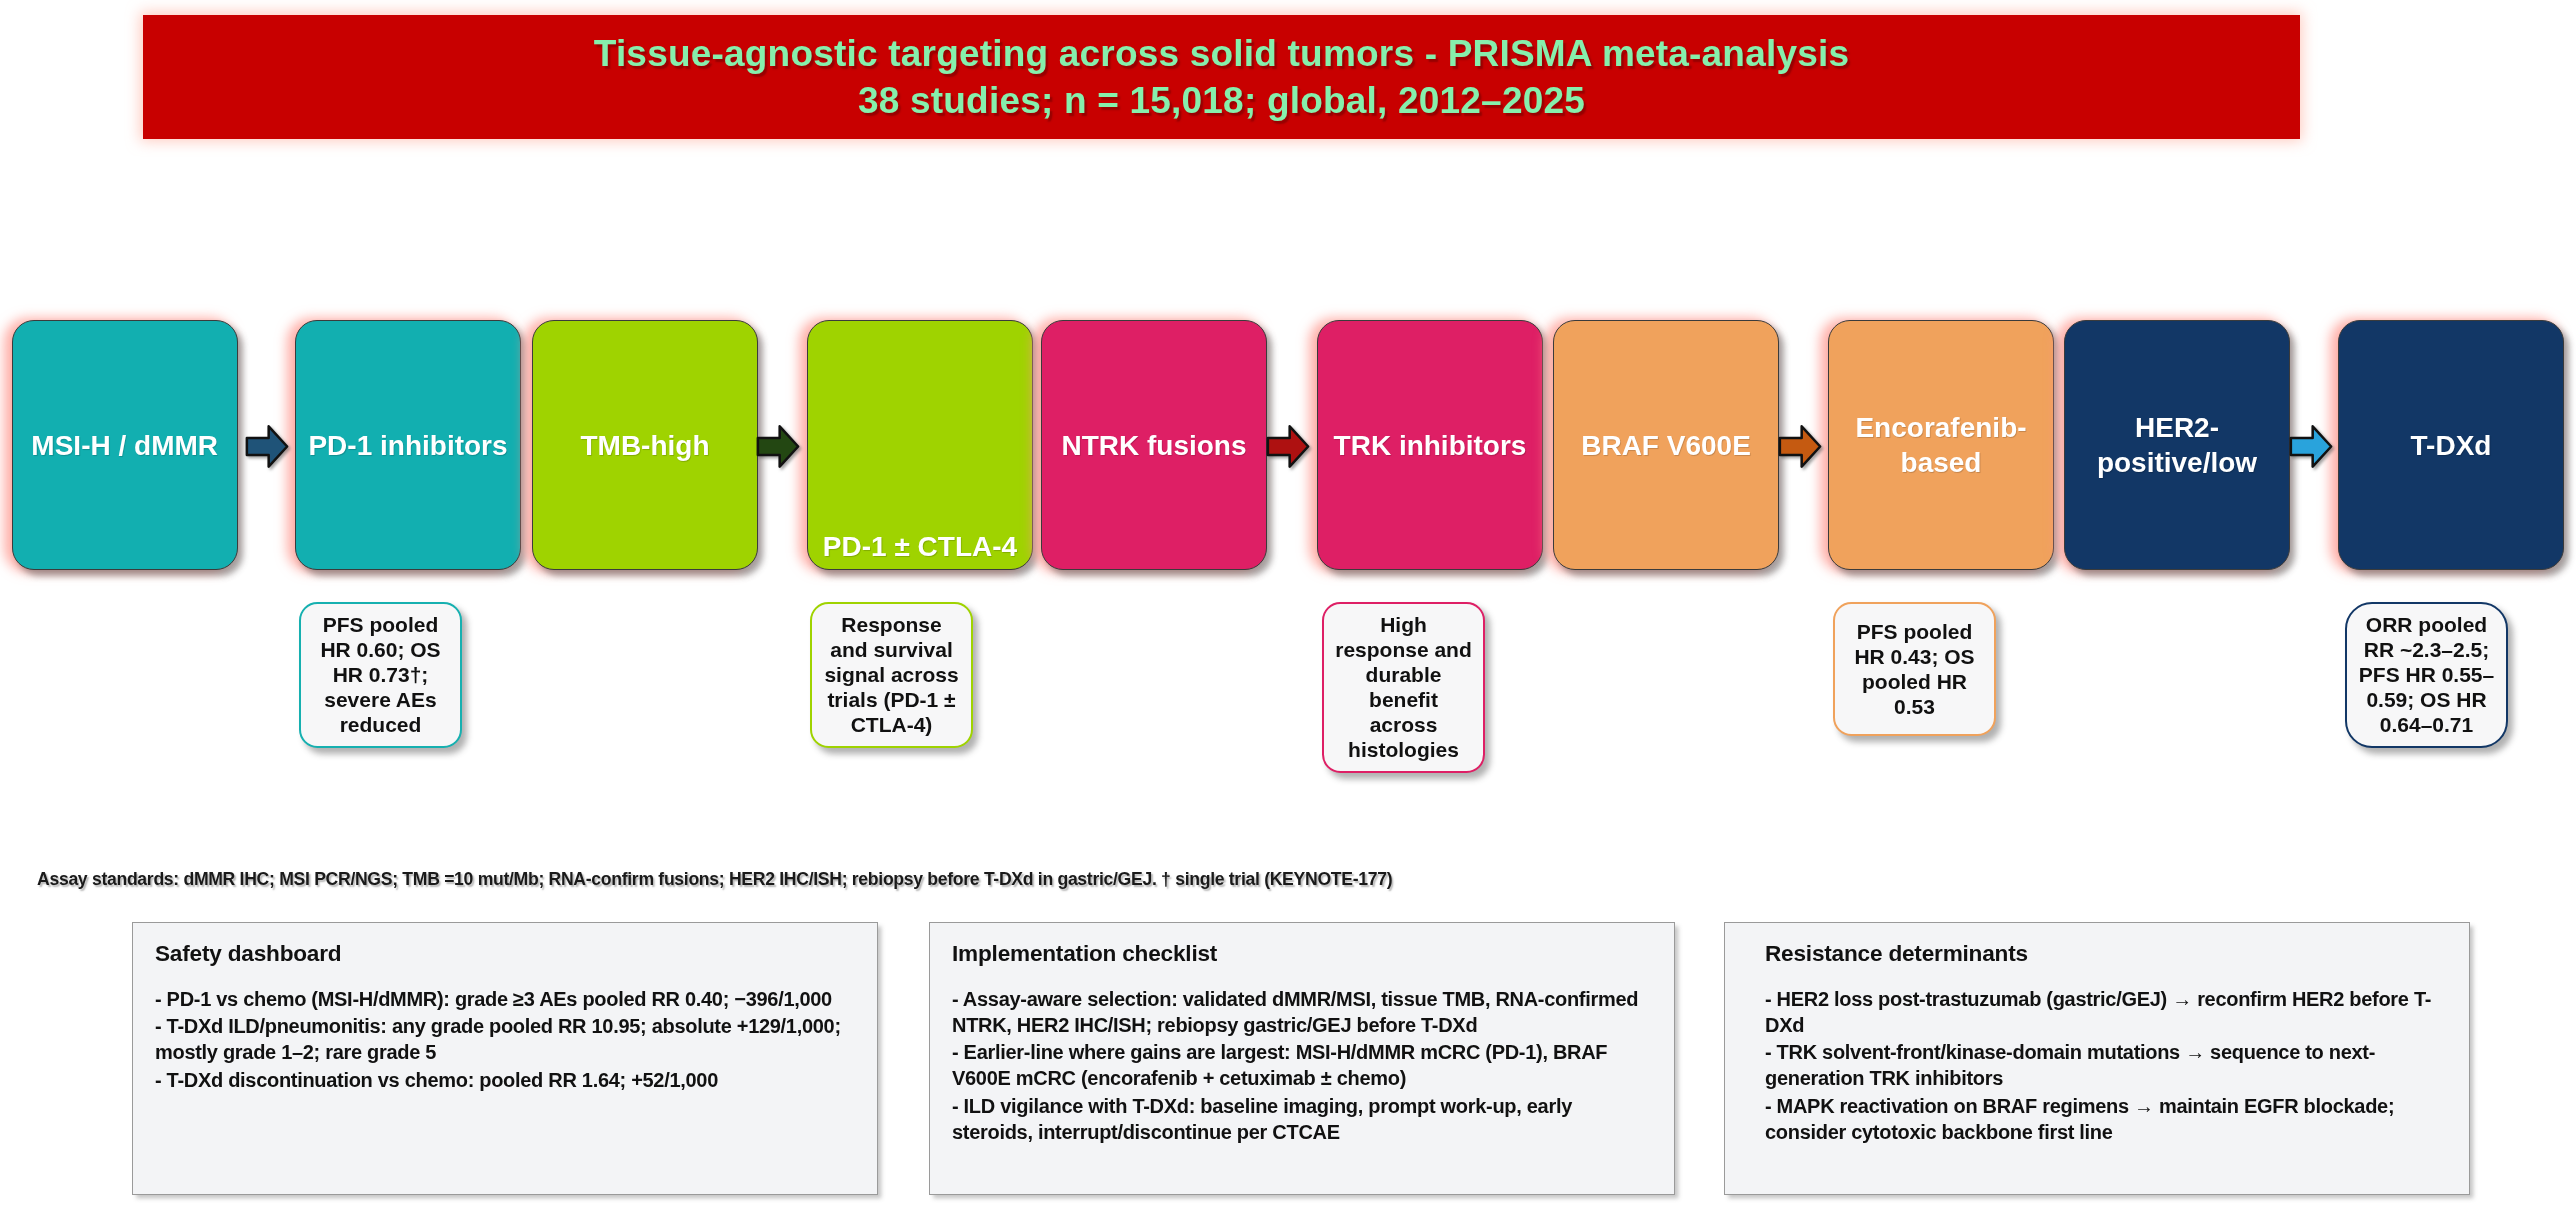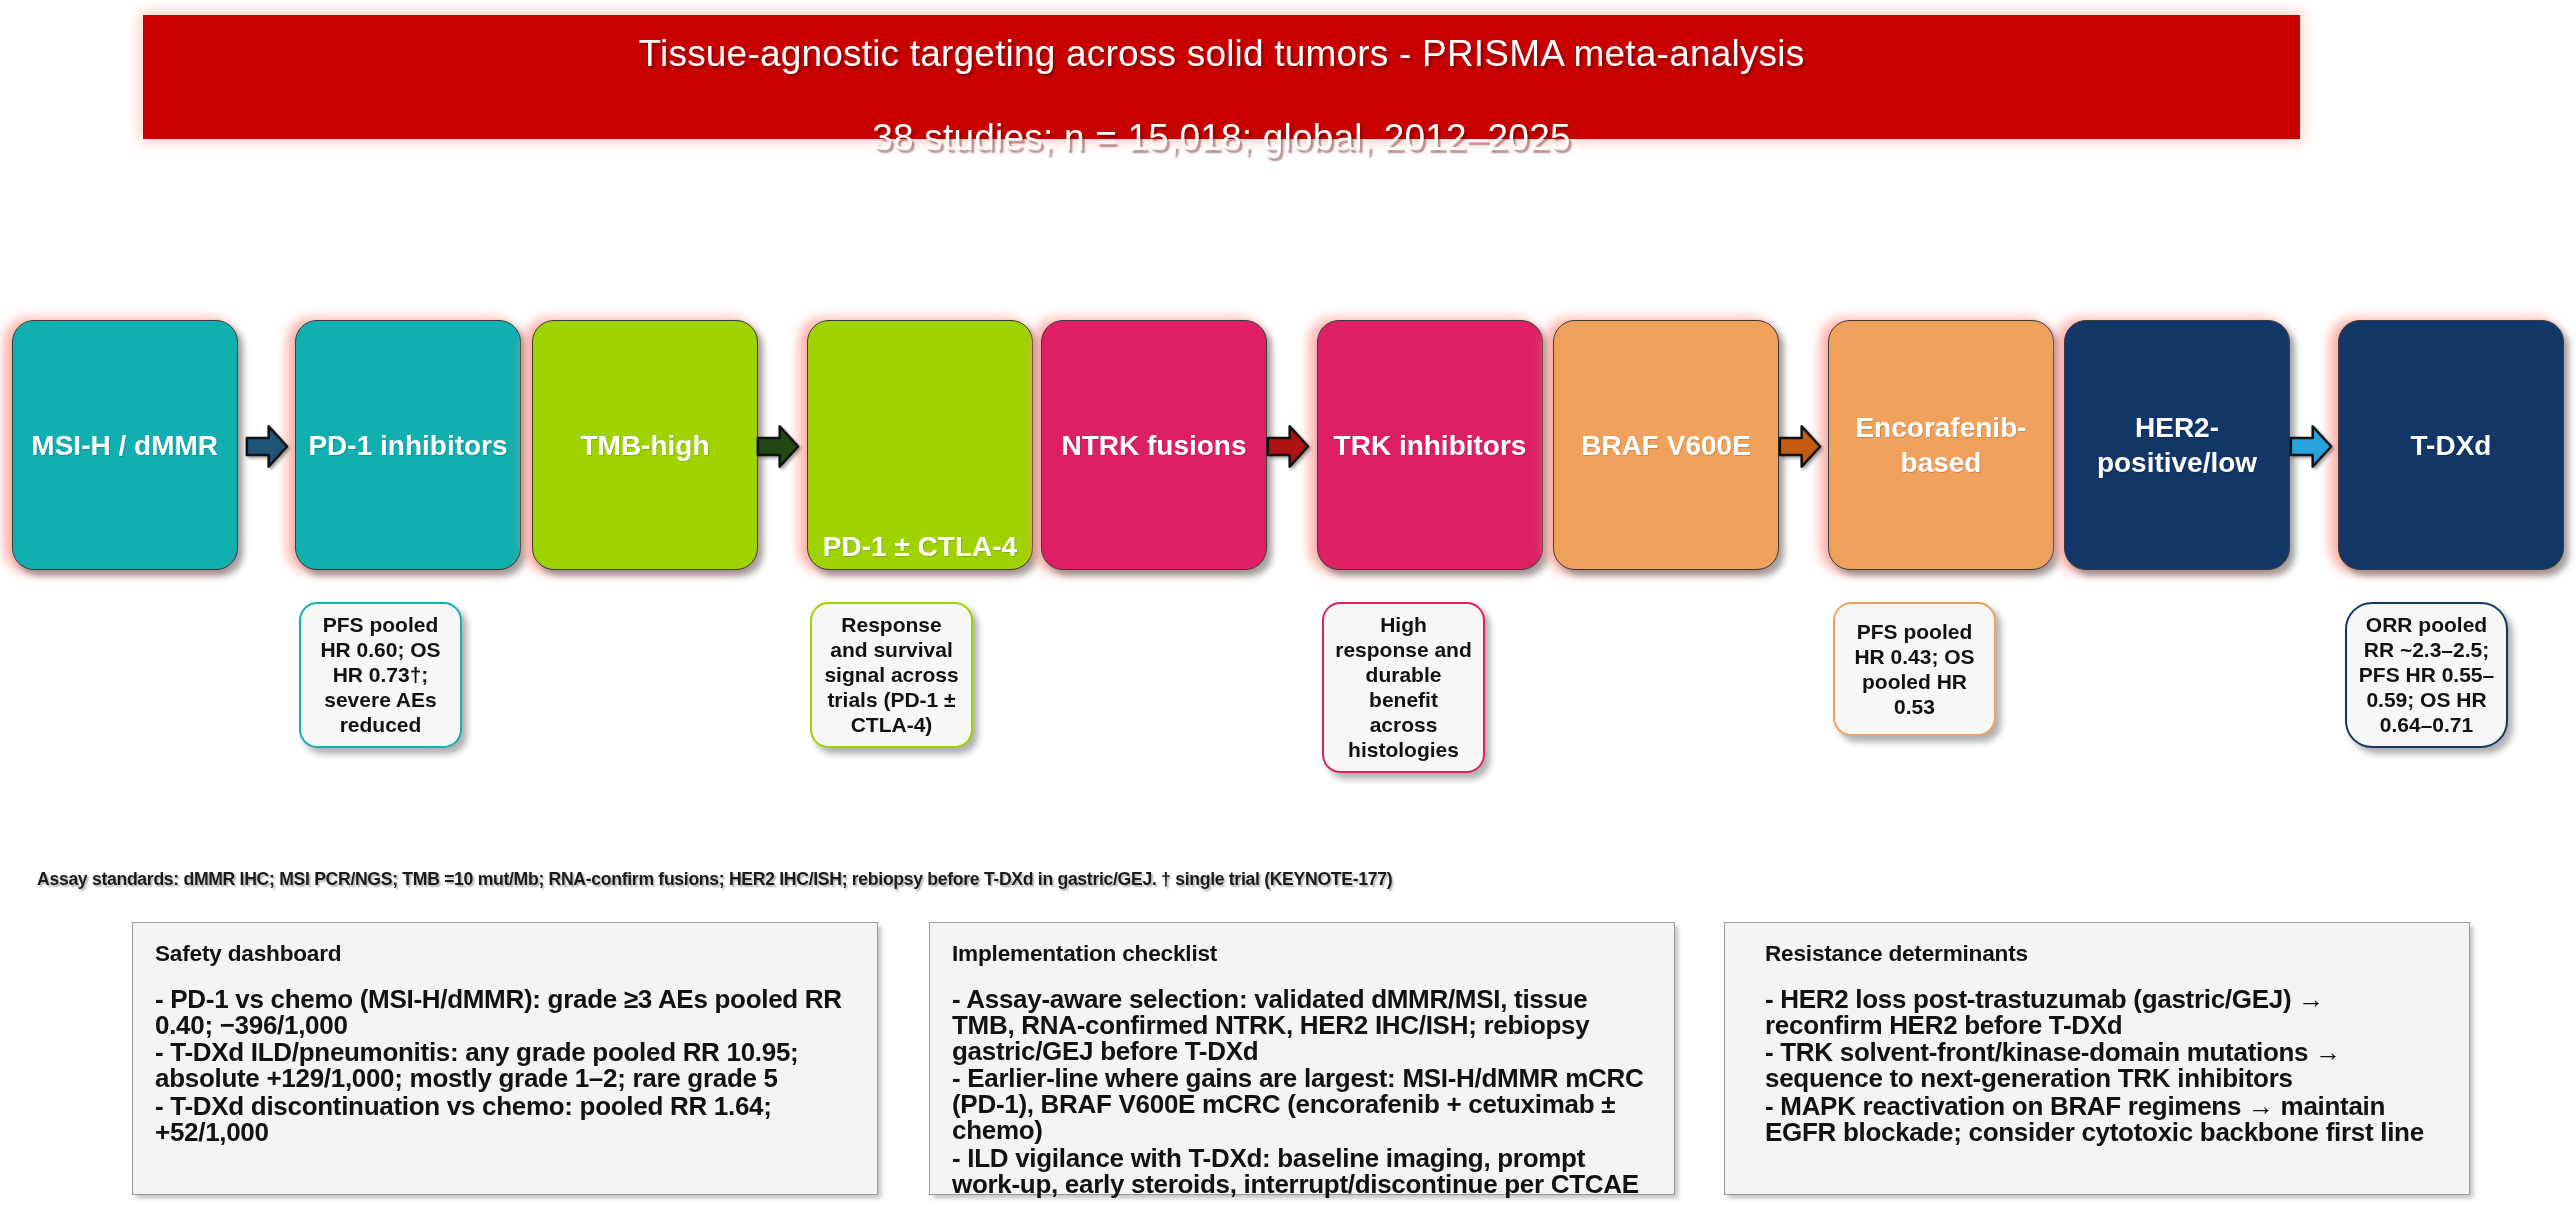--- a/index.html
+++ b/index.html
@@ -15,28 +15,27 @@
   .title-banner {
     position: absolute;
     left: 143px; top: 15px;
     width: 2157px; height: 124px;
     background: #C80000;
     display: flex; flex-direction: column;
     align-items: center; justify-content: center;
     box-shadow: 0 0 13.4px 3.4px rgba(255,160,140,.55);
   }
   .title-line {
-    color: #ffffff;
-    font-weight: normal;
+    color: #86efac;
+    font-weight: bold;
     font-size: 37px;
     line-height: 47px;
     letter-spacing: 0.2px;
     text-shadow: 2.5px 2.5px 1.7px rgba(90,0,0,.45);
     white-space: nowrap;
-    margin-top: 37px;
   }
 
   
   .chev {
     position: absolute;
     top: 320px;
     height: 250px;
     border-radius: 22px;
     border: 1.7px solid #3b3b3b;
     display: flex; align-items: center; justify-content: center;
@@ -108,21 +107,21 @@
     padding: 18.4px 22px 11.7px 22px;
   }
   .panel-title {
     font-size: 22.6px;
     font-weight: bold;
     color: #111111;
     margin-bottom: 18.4px;
     letter-spacing: -0.2px;
   }
   .panel-item {
-    font-size: 26px;
+    font-size: 20px;
     font-weight: bold;
     line-height: 26px;
     color: #111111;
     letter-spacing: -0.3px;
     margin-bottom: 1.7px;
   }
 </style>
 </head>
 <body>
 

